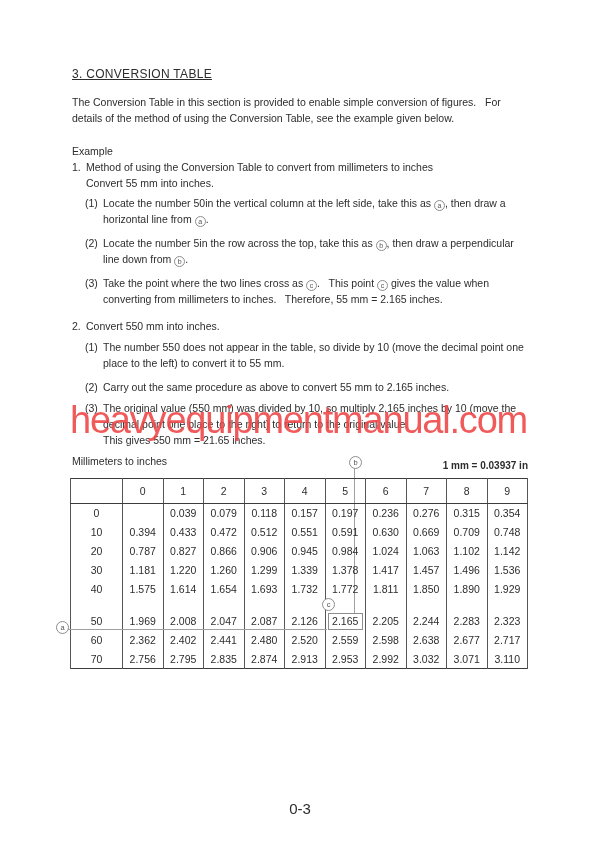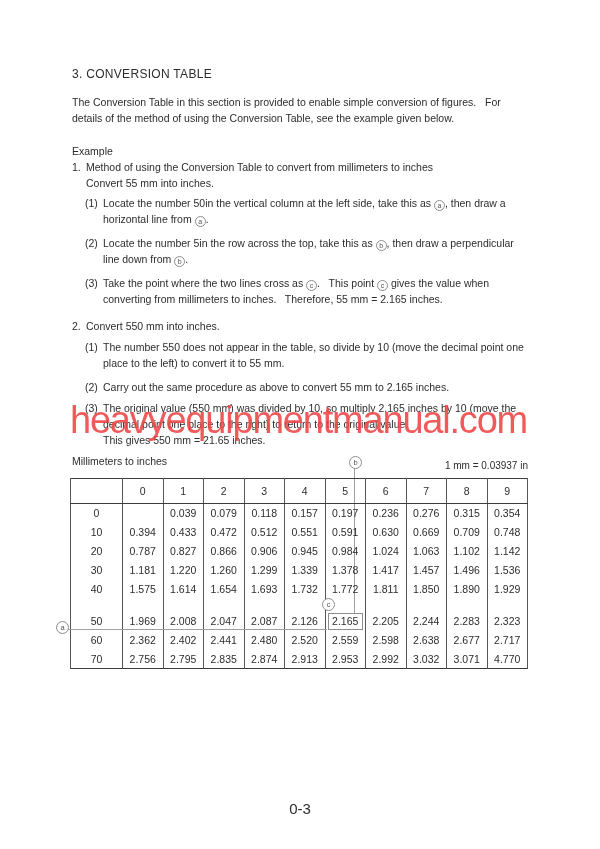--- a/index.html
+++ b/index.html
@@ -2,38 +2,38 @@
 <html><head>
 <meta charset="utf-8">
 <style>
   html,body{margin:0;padding:0;background:#9a9a9a;}
   .page{
     position:relative;width:600px;height:849px;background:#ffffff;margin:0 auto;
     font-family:"Liberation Sans","DejaVu Sans",sans-serif;color:#2d2d2d;overflow:hidden;
   }
   
   .content{position:absolute;left:72px;top:66px;width:456px;font-size:10.5px;line-height:16px;}
-  .sec-title{font-size:12px;letter-spacing:.3px;margin-bottom:12px;}
+  .sec-title{font-size:12px;letter-spacing:.3px;margin-bottom:12px;text-decoration:underline;}
   .para{white-space:pre-wrap;}
   .heading{margin-top:17px;}
   .item-title{position:relative;padding-left:14px;}
   .item-num{position:absolute;left:0;top:0;}
   .item-sub{padding-left:14px;}
   .step{position:relative;padding-left:31px;margin-top:8px;}
   .step.tight{margin-top:5px;}
   .step-num{position:absolute;left:13px;top:0;}
   .step-text{white-space:pre-wrap;}
   .circ{
     display:inline-block;width:9px;height:9px;border:1px solid #8d8d8d;border-radius:50%;
     font-size:7px;line-height:9px;text-align:center;color:#555;vertical-align:-1px;
   }
   
   .table-region{position:absolute;left:0;top:455px;width:600px;height:270px;font-size:10.5px;}
   .tbl-caption{position:absolute;left:72px;top:0;}
-  .unit-note{position:absolute;right:72px;top:5px;font-size:10px;}
+  .unit-note{position:absolute;right:72px;top:5px;font-size:10px;font-weight:bold;}
   table{position:absolute;left:70px;top:23px;width:458px;border-collapse:collapse;table-layout:fixed;
         border:1.5px solid #3c3c3c;}
   col.label-col{width:52px;}
   th,td{border-left:1px solid #565656;border-right:1px solid #565656;text-align:center;
         padding:0;font-weight:normal;font-size:10.5px;color:#2d2d2d;}
   thead tr{height:25px;}
   thead th{border-bottom:1.5px solid #3c3c3c;}
   tbody tr{height:19px;}
   tbody tr.spacer{height:13px;}
   td.highlight{position:relative;}
@@ -255,21 +255,21 @@
             <th>70</th>
             <td>2.756</td>
             <td>2.795</td>
             <td>2.835</td>
             <td>2.874</td>
             <td>2.913</td>
             <td>2.953</td>
             <td>2.992</td>
             <td>3.032</td>
             <td>3.071</td>
-            <td>4.770</td>
+            <td>3.110</td>
           </tr>
         </tbody>
     </table>
 
     <div class="hline"></div>
     <span class="marker" id="marker-a">a</span>
     <span class="marker" id="marker-c">c</span>
   </div>
 
   <div class="watermark" style="color: #ef4444;">heavyequipmentmanual.com</div>

